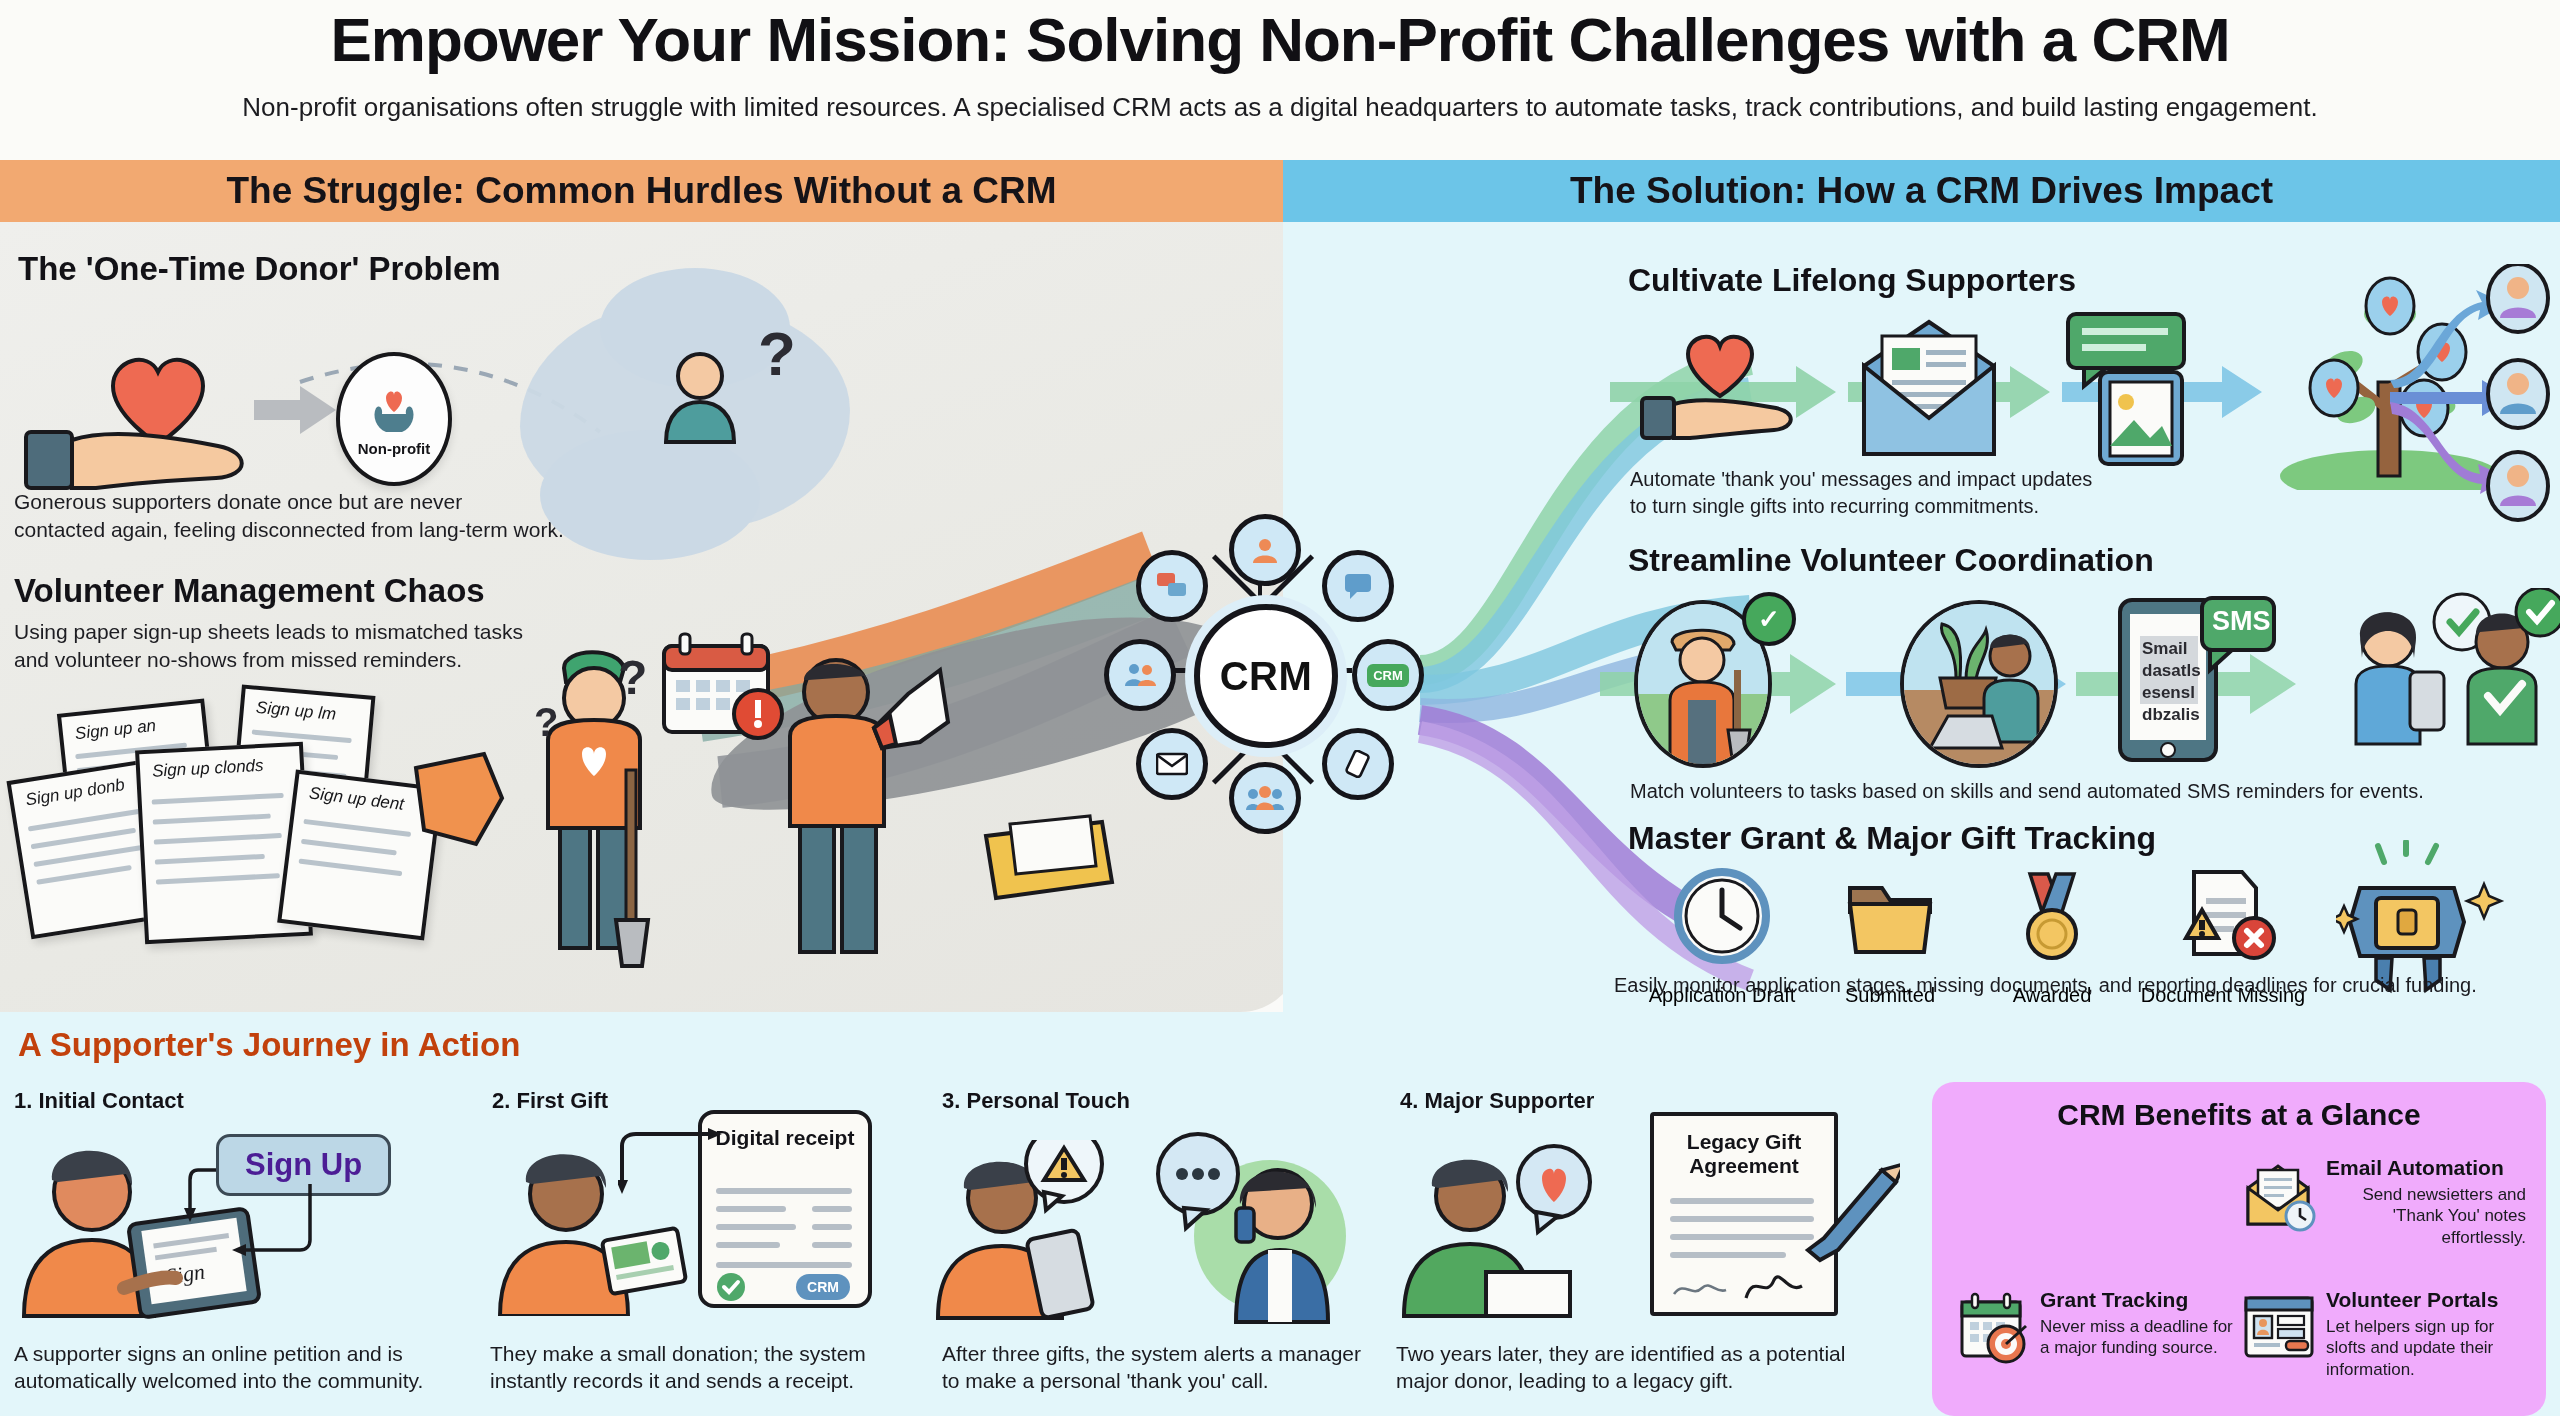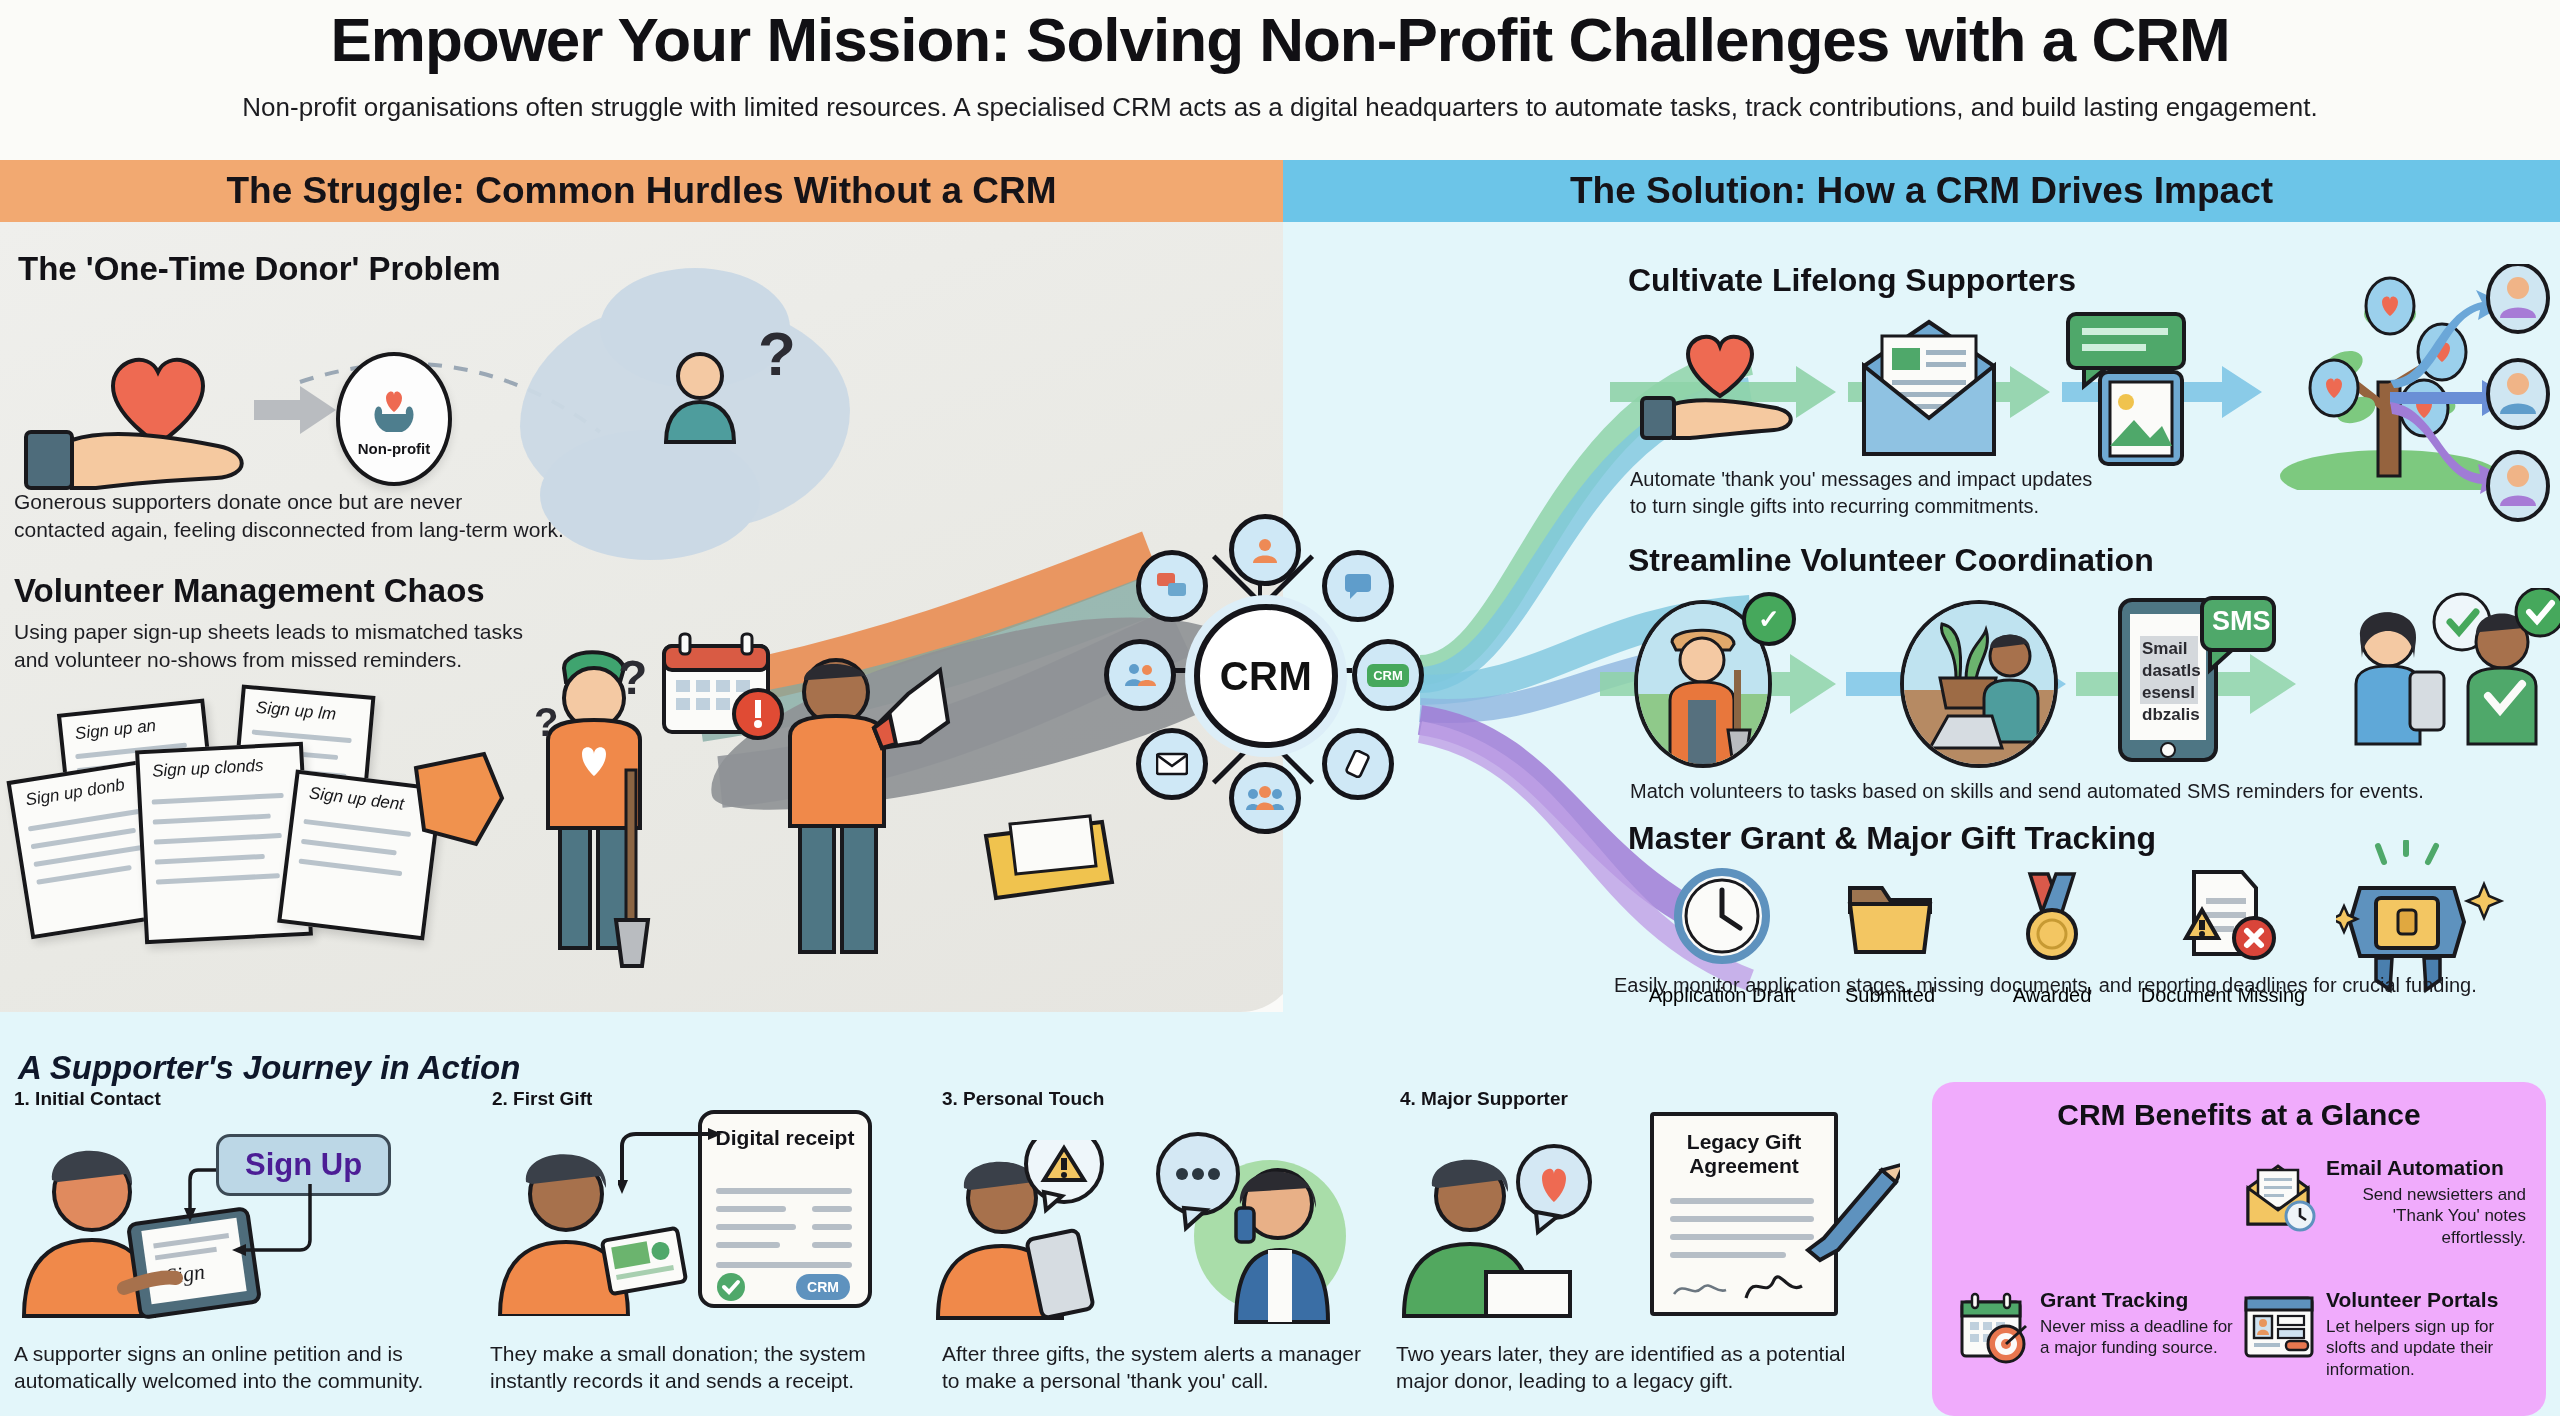--- a/index.html
+++ b/index.html
@@ -104,22 +104,22 @@
     position:absolute;width:46px;height:46px;border-radius:50%;background:#46A85C;
     border:4px solid #15151a;display:flex;align-items:center;justify-content:center;
     color:#fff;font-size:26px;font-weight:bold;
   }
 
   
   .g-item{position:absolute;text-align:center;}
   .g-label{font-size:20px;color:#000000;white-space:nowrap;margin-top:18px;}
 
   
-  .j-title{position:absolute;left:18px;top:1049px;font-size:33px;font-weight:bold;color:#0f172a;font-style:italic;}
-  .j-step-h{position:absolute;font-size:19px;font-weight:bold;color:#131217;white-space:nowrap;}
+  .j-title{position:absolute;left:18px;top:1026px;font-size:33px;font-weight:bold;color:#c2410c;}
+  .j-step-h{position:absolute;font-size:22px;font-weight:bold;color:#131217;white-space:nowrap;}
   .j-step-p{position:absolute;font-size:21px;line-height:1.30;color:#1b1b20;}
   .signup-chip{
     position:absolute;background:#BCD7E6;border:3px solid #3C4A55;border-radius:14px;
     padding:10px 26px;font-size:31px;font-weight:bold;color:#4c1d95;
   }
   .doc-card{
     position:absolute;background:#FBFAF6;border:4px solid #1a1a1e;
   }
   .doc-card .dt{position:absolute;width:100%;text-align:center;font-size:21px;font-weight:bold;line-height:1.15;color:#131318;}
   .doc-card .ln{position:absolute;height:6px;background:#b6bec6;border-radius:3px;}

